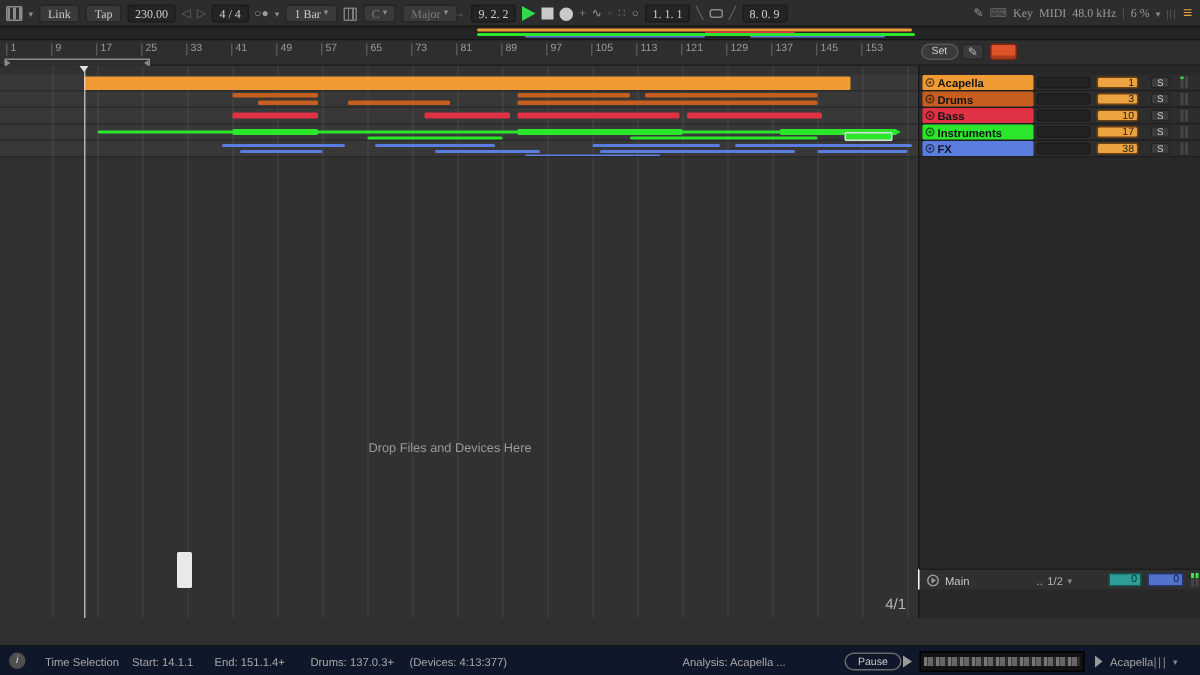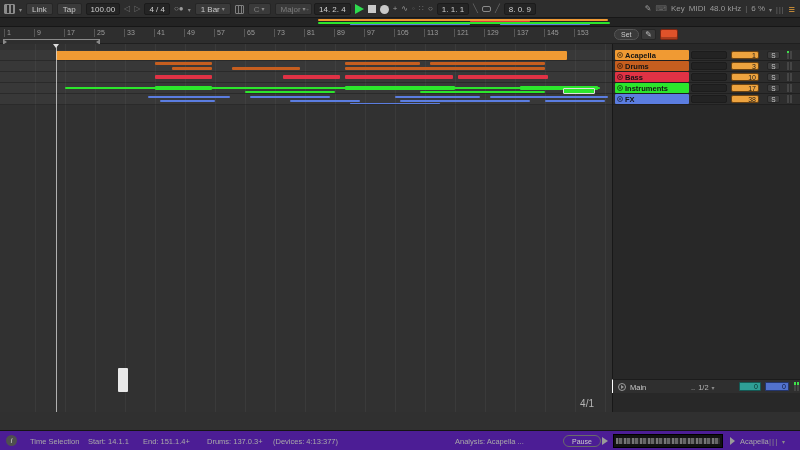--- a/index.html
+++ b/index.html
@@ -3,21 +3,21 @@
 <meta charset="utf-8">
 <style>
   html,body{margin:0;padding:0;background:#141414;}
   .screen{position:relative;width:800px;height:450px;background:#303030;overflow:hidden;
           font-family:"Liberation Sans","DejaVu Sans",sans-serif;color:#c8c8c8;
           -webkit-font-smoothing:antialiased;}
   .screen *{box-sizing:border-box;}
 
   
   .topbar{position:absolute;left:0;top:0;width:800px;height:18px;background:#2d2d2d;
-          border-bottom:1px solid #171717;display:block;font-size:8px;}
+          border-bottom:1px solid #171717;display:block;font-size:8px;font-family:Liberation Serif, serif;}
   .tb-group{position:absolute;top:0;height:18px;display:flex;align-items:center;gap:4px;}
   .tb-left{left:4px;} .tb-mid{left:302px;} .tb-right{right:5px;}
   .tb-btn{background:#3a3a3a;border:1px solid #262626;border-radius:2px;padding:1px 5px;
           height:12px;line-height:9px;color:#c9c9c9;display:flex;align-items:center;gap:2px;}
   .tb-btn.dim{color:#7c7c7c;}
   .val-box{background:#242424;border:1px solid #1b1b1b;border-radius:2px;padding:1px 4px;
            height:12px;line-height:9px;color:#cfcfcf;display:flex;align-items:center;}
   .icon{color:#9a9a9a;font-size:8px;line-height:1;}
   .icon.dim{color:#6b6b6b;}
   .caret{font-size:6px;color:#8a8a8a;}
@@ -65,21 +65,21 @@
   .lane-row{position:absolute;left:0;width:612px;height:11px;background:rgba(255,255,255,.035);
             border-bottom:1px solid rgba(0,0,0,.25);}
   .clip{position:absolute;border-radius:1px;}
   .clip.sel{border:1px solid #ddd;}
   .drop-hint{position:absolute;left:170px;top:249px;width:260px;text-align:center;
              font-size:8.5px;color:#9a9a9a;}
   .white-marker{position:absolute;left:118px;top:324px;width:10px;height:24px;background:#e9e9e9;border-radius:1px;}
   .playhead{position:absolute;left:56px;top:0;width:1px;height:368px;background:rgba(220,220,220,.75);}
   .playhead:before{content:"";position:absolute;left:-3px;top:0;border-left:3px solid transparent;
                    border-right:3px solid transparent;border-top:4px solid #ddd;}
-  .timesig-label{position:absolute;right:18px;top:354px;font-size:10px;color:#b5b5b5;}
+  .timesig-label{position:absolute;right:8px;top:354px;font-size:10px;color:#b5b5b5;}
 
   
   .track-panel{position:absolute;left:612px;top:44px;width:188px;height:368px;background:#282828;
                border-left:1px solid #181818;}
   .hdr-row{position:absolute;left:0;width:188px;height:11px;border-bottom:1px solid #1f1f1f;background:#2d2d2d;}
   .hdr-name{position:absolute;left:2px;top:0;width:74px;height:10px;border-radius:1px;display:flex;
             align-items:center;gap:2px;padding:0 2px;color:#141414;font-size:7.5px;font-weight:bold;}
   .hdr-circ{width:6px;height:6px;border:1px solid rgba(0,0,0,.55);border-radius:50%;flex:0 0 auto;
             display:flex;align-items:center;justify-content:center;}
   .hdr-circ i{width:2px;height:2px;background:rgba(0,0,0,.55);border-radius:50%;}
@@ -117,21 +117,21 @@
               padding-left:2px;line-height:8px;}
   .speed-icon{position:absolute;left:617px;top:4px;width:9px;height:9px;background:#e8a23c;border-radius:1px;
               border:1px solid #6b4210;}
   .speed-box{position:absolute;left:629px;top:3px;width:28px;height:11px;background:#1d1d1d;border:1px solid #0e0e0e;
              border-radius:2px;color:#ddd;font-size:7.5px;display:flex;align-items:center;padding-left:2px;}
   .hw-btn{position:absolute;top:3px;width:11px;height:11px;background:#3a3a3a;border:1px solid #262626;
           border-radius:2px;color:#c9c9c9;font-size:7px;display:flex;align-items:center;justify-content:center;}
   .corner-icon{position:absolute;left:789px;top:4px;width:8px;height:8px;background:#e8a23c;border-radius:1px;}
 
   
-  .statusbar{position:absolute;left:0;top:430px;width:800px;height:20px;background:#4c1d95;
+  .statusbar{position:absolute;left:0;top:430px;width:800px;height:20px;background:#0f172a;
              border-top:1px solid #141414;font-size:7.5px;color:#a9a9a9;}
   .sb{position:absolute;top:6px;white-space:nowrap;}
   .info-circ{position:absolute;left:6px;top:4px;width:11px;height:11px;border-radius:50%;background:#4f4f4f;
              color:#dedede;font-size:7px;display:flex;align-items:center;justify-content:center;font-style:italic;}
   .pause-pill{position:absolute;left:563px;top:4px;height:12px;padding:0 8px;border:1px solid #6a6a6a;
               border-radius:7px;color:#ccc;font-size:7px;display:flex;align-items:center;}
   .sb-play{position:absolute;left:602px;top:6px;width:0;height:0;border-left:6px solid #9a9a9a;
            border-top:4px solid transparent;border-bottom:4px solid transparent;}
   .wave-box{position:absolute;left:613px;top:3px;width:110px;height:14px;background:#121212;border:1px solid #000;}
   .wave-box i{position:absolute;left:2px;right:2px;top:3px;bottom:3px;
@@ -144,21 +144,21 @@
 <body>
 
 <div class="screen">
 
   <header class="topbar">
     <div class="tb-group tb-left">
       <span class="grid-glyph"></span>
       <span class="caret">▾</span>
       <span class="tb-btn">Link</span>
       <span class="tb-btn">Tap</span>
-      <span class="val-box">100.00</span>
+      <span class="val-box">230.00</span>
       <span class="icon dim">◁</span>
       <span class="icon dim">▷</span>
       <span class="val-box">4 / 4</span>
       <span class="icon">○●</span>
       <span class="caret">▾</span>
       <span class="tb-btn">
           <span>1 Bar</span>
           <span class="caret">▾</span>
         </span>
       <span class="scale-glyph"></span>
@@ -166,21 +166,21 @@
           <span>C</span>
           <span class="caret">▾</span>
         </span>
       <span class="tb-btn dim">
           <span>Major</span>
           <span class="caret">▾</span>
         </span>
     </div>
     <div class="tb-group tb-mid">
       <span class="icon dim">→</span>
-      <span class="val-box">14. 2. 4</span>
+      <span class="val-box">9. 2. 2</span>
       <span class="play-tri"></span>
       <span class="stop-sq"></span>
       <span class="rec-dot"></span>
       <span class="icon">+</span>
       <span class="icon">∿</span>
       <span class="icon dim">◦</span>
       <span class="icon dim">∷</span>
       <span class="icon">○</span>
       <span class="val-box">1. 1. 1</span>
       <span class="icon dim">╲</span>
@@ -269,20 +269,21 @@
         <div class="clip" style="left: 148px; top: 46px; width: 82px; height: 2px; background: rgb(91, 125, 224);"></div>
         <div class="clip" style="left: 250px; top: 46px; width: 80px; height: 2px; background: rgb(91, 125, 224);"></div>
         <div class="clip" style="left: 395px; top: 46px; width: 85px; height: 2px; background: rgb(91, 125, 224);"></div>
         <div class="clip" style="left: 490px; top: 46px; width: 118px; height: 2px; background: rgb(91, 125, 224);"></div>
         <div class="clip" style="left: 160px; top: 50px; width: 55px; height: 2px; background: rgb(91, 125, 224);"></div>
         <div class="clip" style="left: 290px; top: 50px; width: 70px; height: 2px; background: rgb(91, 125, 224);"></div>
         <div class="clip" style="left: 400px; top: 50px; width: 130px; height: 2px; background: rgb(91, 125, 224);"></div>
         <div class="clip" style="left: 545px; top: 50px; width: 60px; height: 2px; background: rgb(91, 125, 224);"></div>
         <div class="clip" style="left: 350px; top: 53px; width: 90px; height: 1px; background: rgb(91, 125, 224);"></div>
       </div>
+    <div class="drop-hint">Drop Files and Devices Here</div>
     <div class="white-marker"></div>
     <div class="playhead"></div>
     <div class="timesig-label">4/1</div>
   </div>
 
   <aside class="track-panel" id="headers">
       <div class="hdr-row" style="top: 6px;">
         <div class="hdr-name" style="background: rgb(240, 154, 51);">
           <div class="hdr-circ">
             <i></i>

